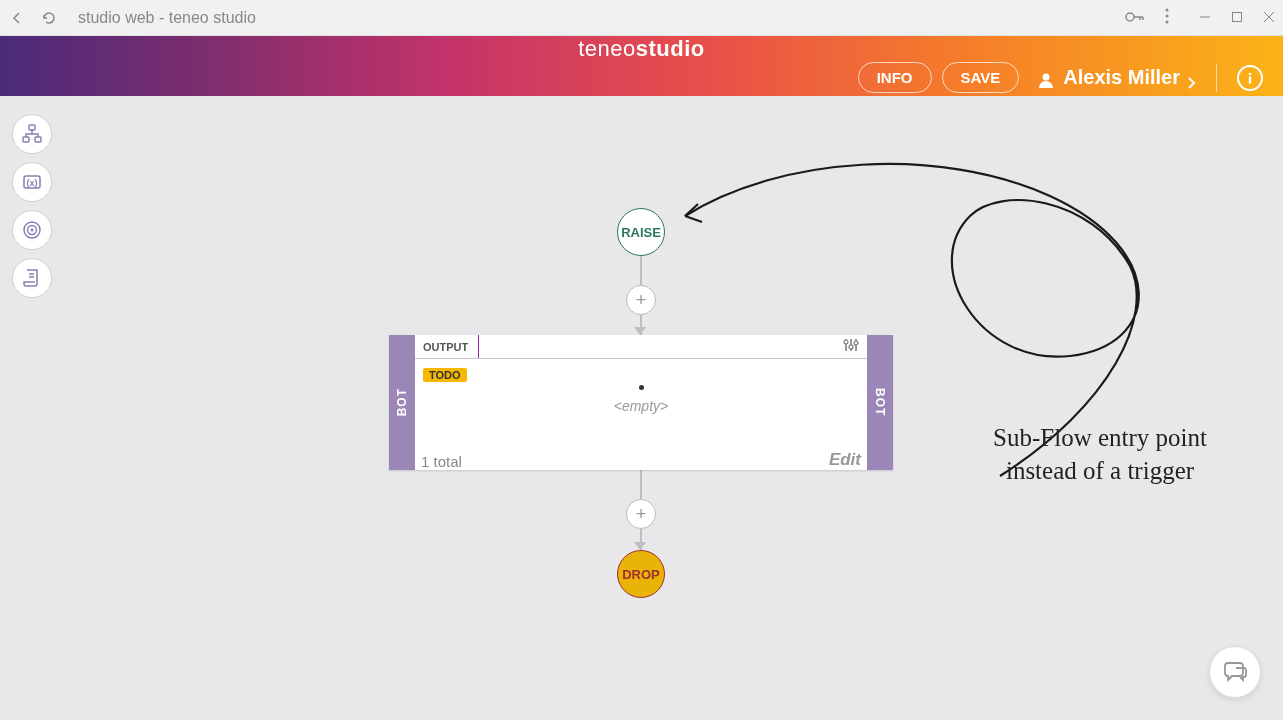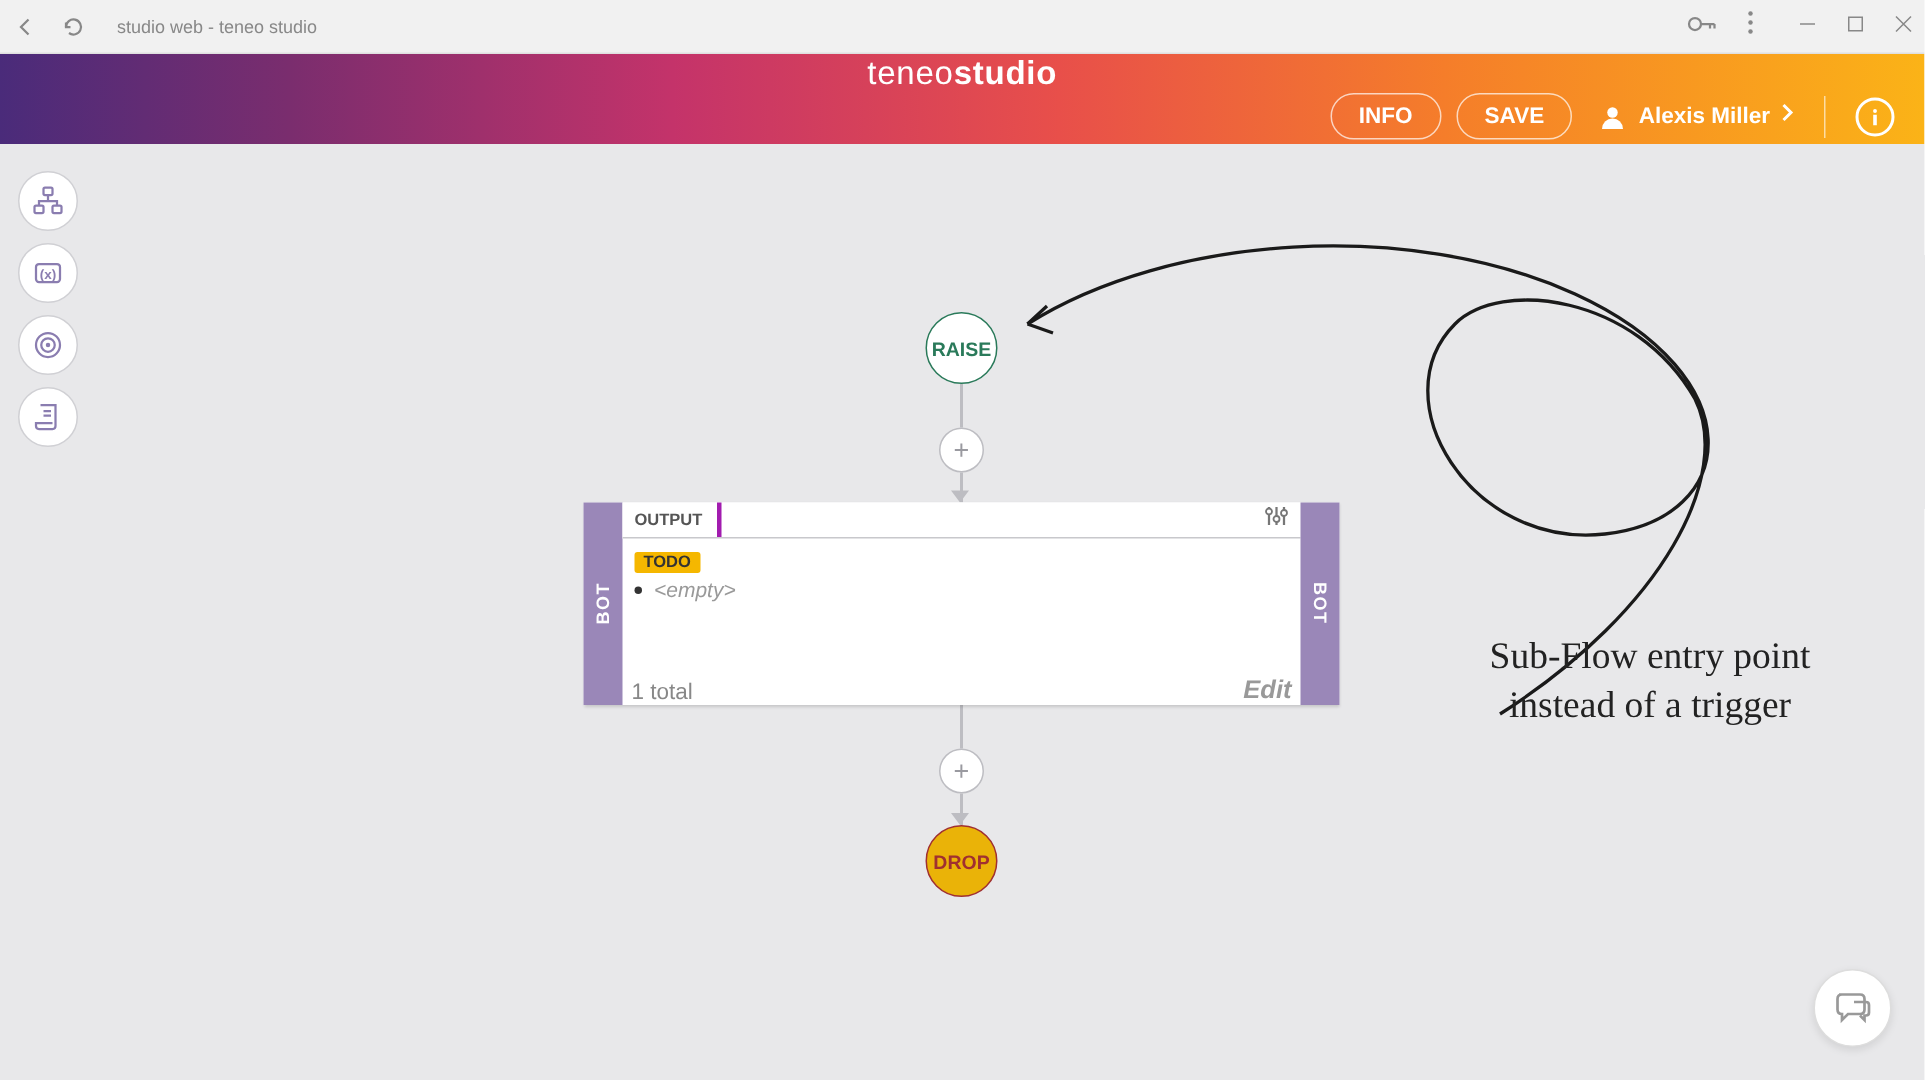--- a/index.html
+++ b/index.html
@@ -2,36 +2,36 @@
 <html><head>
 <meta charset="utf-8">
 <style>
   * { box-sizing: border-box; margin: 0; padding: 0; }
   html, body { width: 1283px; height: 720px; font-family: -apple-system, BlinkMacSystemFont, "Segoe UI", Arial, sans-serif; overflow: hidden; background: #fff; }
   
   
   .browser-chrome { height: 36px; background: #f1f1f1; border-bottom: 1px solid #e0e0e0; display: flex; align-items: center; padding: 0 8px; gap: 10px; }
   .chrome-left { display: flex; align-items: center; gap: 14px; }
   .chrome-btn { width: 18px; height: 18px; display: flex; align-items: center; justify-content: center; color: #888; }
-  .chrome-title { color: #888; font-size: 12px; margin-left: 6px; }
+  .chrome-title { color: #888; font-size: 16px; margin-left: 6px; }
   .chrome-right { margin-left: auto; display: flex; align-items: center; gap: 20px; color: #888; }
   .win-controls { display: flex; gap: 20px; margin-left: 10px; }
   
   
   .app-header { height: 60px; background: linear-gradient(90deg, #4a2b7a 0%, #7a2d6e 15%, #c4336a 35%, #e84f4a 55%, #f57d2a 75%, #fbb317 100%); display: flex; align-items: center; padding: 0 20px; color: #fff; flex-direction: column; }
   .logo { font-size: 22px; font-weight: 300; letter-spacing: 0.5px; }
   .logo b { font-weight: 700; }
   .breadcrumb { display: flex; align-items: center; margin-left: 14px; gap: 8px; font-size: 16px; }
   .breadcrumb .sep { opacity: 0.9; }
   .breadcrumb-item { color: #fff; }
   .breadcrumb-item.current { font-weight: 700; }
   .folder-icon { width: 22px; height: 18px; }
   .header-right { margin-left: auto; display: flex; align-items: center; gap: 10px; }
   .pill-btn { border: 1.5px solid rgba(255,255,255,0.7); border-radius: 18px; padding: 6px 18px; color: #fff; font-weight: 700; font-size: 15px; background: transparent; }
-  .user-chip { display: flex; align-items: flex-start; gap: 8px; font-weight: 700; font-size: 15px; margin-left: 8px; }
+  .user-chip { display: flex; align-items: flex-end; gap: 8px; font-weight: 700; font-size: 20px; margin-left: 8px; }
   .divider-v { width: 1px; height: 28px; background: rgba(255,255,255,0.6); margin: 0 10px; }
   .info-circle { width: 26px; height: 26px; border: 2px solid #fff; border-radius: 50%; display: flex; align-items: center; justify-content: center; font-weight: 700; }
   
   
   .canvas { position: relative; width: 100%; height: 624px; background: #e8e8ea; }
   
   
   .left-rail { position: absolute; left: 12px; top: 18px; display: flex; flex-direction: column; gap: 8px; }
   .rail-btn { width: 40px; height: 40px; border-radius: 50%; background: #fff; border: 1px solid #d0d0d4; display: flex; align-items: center; justify-content: center; color: #8a7db0; }
   
@@ -52,25 +52,25 @@
   .arrow-a { top: 231px; }
   .arrow-b { top: 446px; }
   
   
   .output-box { position: absolute; left: 389px; top: 239px; width: 504px; height: 135px; display: flex; box-shadow: 0 1px 2px rgba(0,0,0,0.15); background: #fff; }
   .side-tab { width: 26px; background: #9a87b8; display: flex; align-items: center; justify-content: center; }
   .side-tab span { color: #fff; font-weight: 700; font-size: 12px; letter-spacing: 1px; writing-mode: vertical-rl; transform: rotate(180deg); }
   .side-tab.right span { transform: none; }
   .box-body { flex: 1; display: flex; flex-direction: column; }
   .box-header { height: 24px; border-bottom: 1px solid #c8c8cc; display: flex; align-items: center; padding: 0 8px; background: #fff; }
-  .box-header-label { font-size: 11px; font-weight: 700; color: #555; border-right: 3px solid #a21caf; padding-right: 10px; height: 100%; display: flex; align-items: center; }
+  .box-header-label { font-size: 11px; font-weight: 700; color: #555; border-right: 1px solid #a21caf; padding-right: 10px; height: 100%; display: flex; align-items: center; }
   .sliders-icon { margin-left: auto; color: #777; }
   .box-content { flex: 1; padding: 6px 8px 0 8px; }
   .todo-badge { display: inline-block; background: #f5b700; color: #333; font-size: 11px; font-weight: 700; padding: 1px 6px; border-radius: 2px; }
-  .empty-line { margin-top: 2px; display: flex; align-items: center; gap: 8px; }
+  .empty-line { margin-top: 2px; display: flex; align-items: center; gap: 8px; flex-direction: column; }
   .bullet { width: 5px; height: 5px; border-radius: 50%; background: #333; }
   .empty-text { color: #999; font-style: italic; font-size: 14px; }
   .box-footer { height: 28px; display: flex; align-items: flex-end; padding: 0 6px; color: #888; font-size: 15px; }
   .edit-link { margin-left: auto; font-weight: 700; font-style: italic; color: #999; font-size: 17px; }
   
   
   .annotation-arrow { position: absolute; left: 660px; top: 40px; width: 500px; height: 380px; pointer-events: none; }
   .annotation-text { position: absolute; left: 975px; top: 326px; font-family: "Comic Sans MS", "Segoe Script", cursive; font-size: 25px; color: #222; line-height: 1.3; text-align: center; width: 250px; }
   
   

